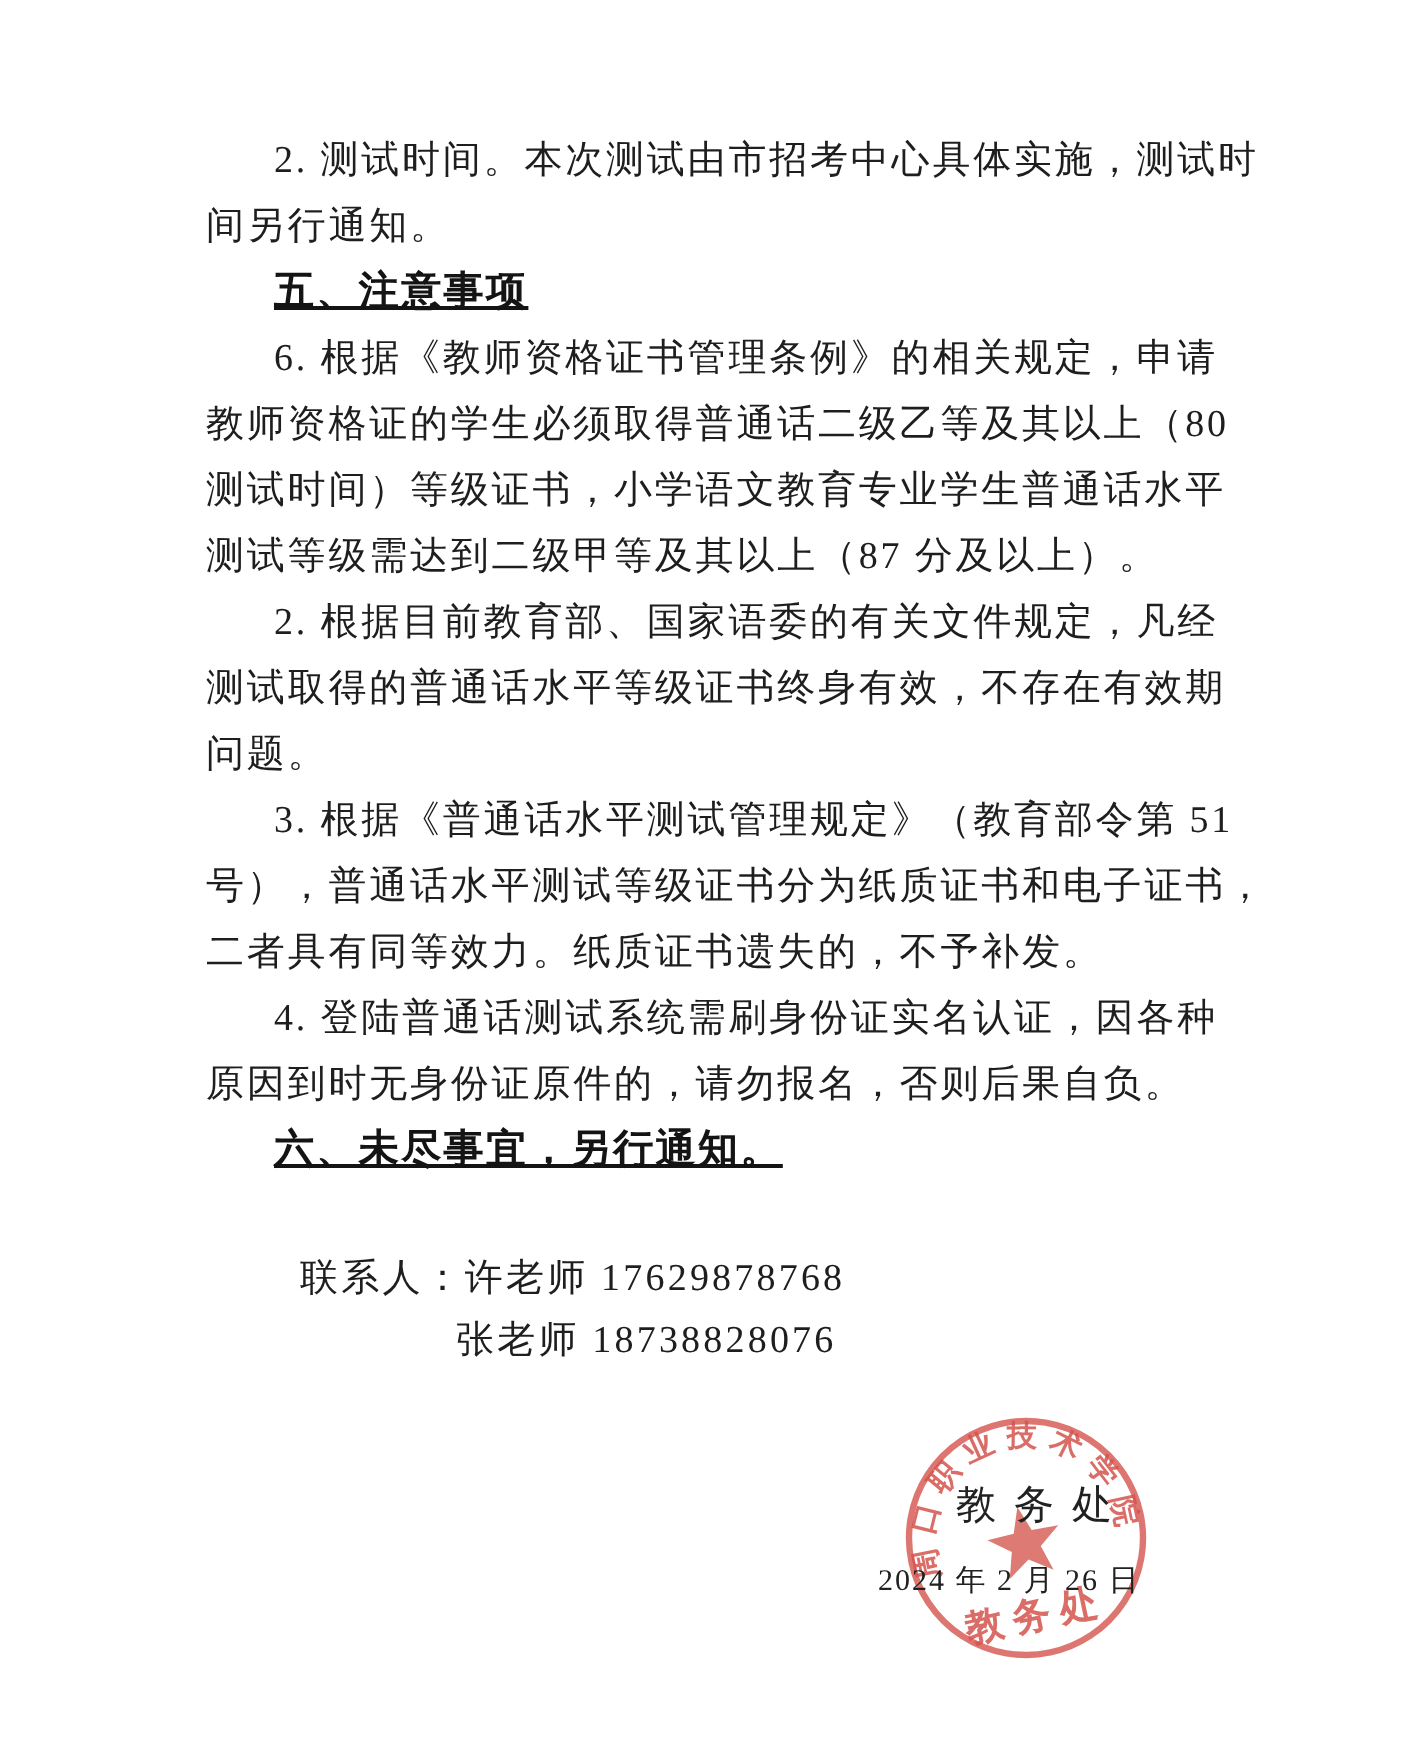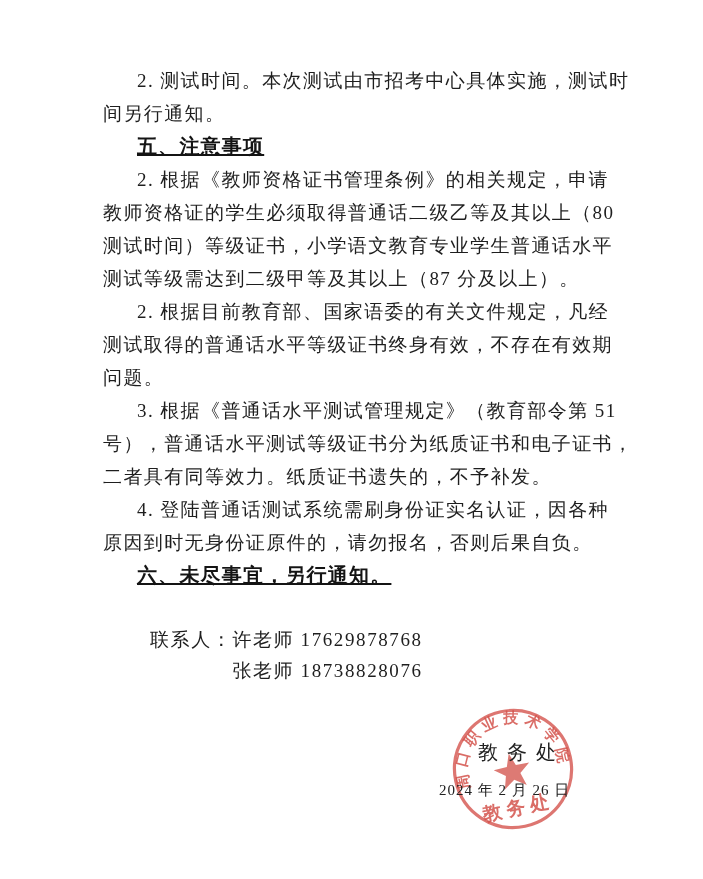--- a/index.html
+++ b/index.html
@@ -35,21 +35,21 @@
   }
   .contact {
     position: absolute;
     left: 150px;
     top: 624px;
     font-size: 19px;
     line-height: 31px;
     letter-spacing: 1.6px;
     white-space: nowrap;
   }
-  .contact .c2 { padding-left: 78px; text-align: right; }
+  .contact .c2 { padding-left: 78px; }
   .seal {
     position: absolute;
     left: 448px;
     top: 704px;
     width: 130px;
     height: 130px;
     transform: rotate(-12deg);
     z-index: 1;
   }
   .seal-ring { fill: none; stroke-width: 3.2px; opacity: 0.8; }
@@ -91,21 +91,21 @@
 </style>
 </head>
 <body>
 
 <div class="page">
 
   <div class="doc">
       <div class="line indent">2. 测试时间。本次测试由市招考中心具体实施，测试时</div>
       <div class="line">间另行通知。</div>
       <div class="line indent heading">五、注意事项</div>
-      <div class="line indent">2. 根据《教师资格证书管理条例》的相关规定，申请</div>
+      <div class="line indent">6. 根据《教师资格证书管理条例》的相关规定，申请</div>
       <div class="line">教师资格证的学生必须取得普通话二级乙等及其以上（80</div>
       <div class="line">测试时间）等级证书，小学语文教育专业学生普通话水平</div>
       <div class="line">测试等级需达到二级甲等及其以上（87 分及以上）。</div>
       <div class="line indent">2. 根据目前教育部、国家语委的有关文件规定，凡经</div>
       <div class="line">测试取得的普通话水平等级证书终身有效，不存在有效期</div>
       <div class="line">问题。</div>
       <div class="line indent">3. 根据《普通话水平测试管理规定》（教育部令第 51</div>
       <div class="line">号），普通话水平测试等级证书分为纸质证书和电子证书，</div>
       <div class="line">二者具有同等效力。纸质证书遗失的，不予补发。</div>
       <div class="line indent">4. 登陆普通话测试系统需刷身份证实名认证，因各种</div>

